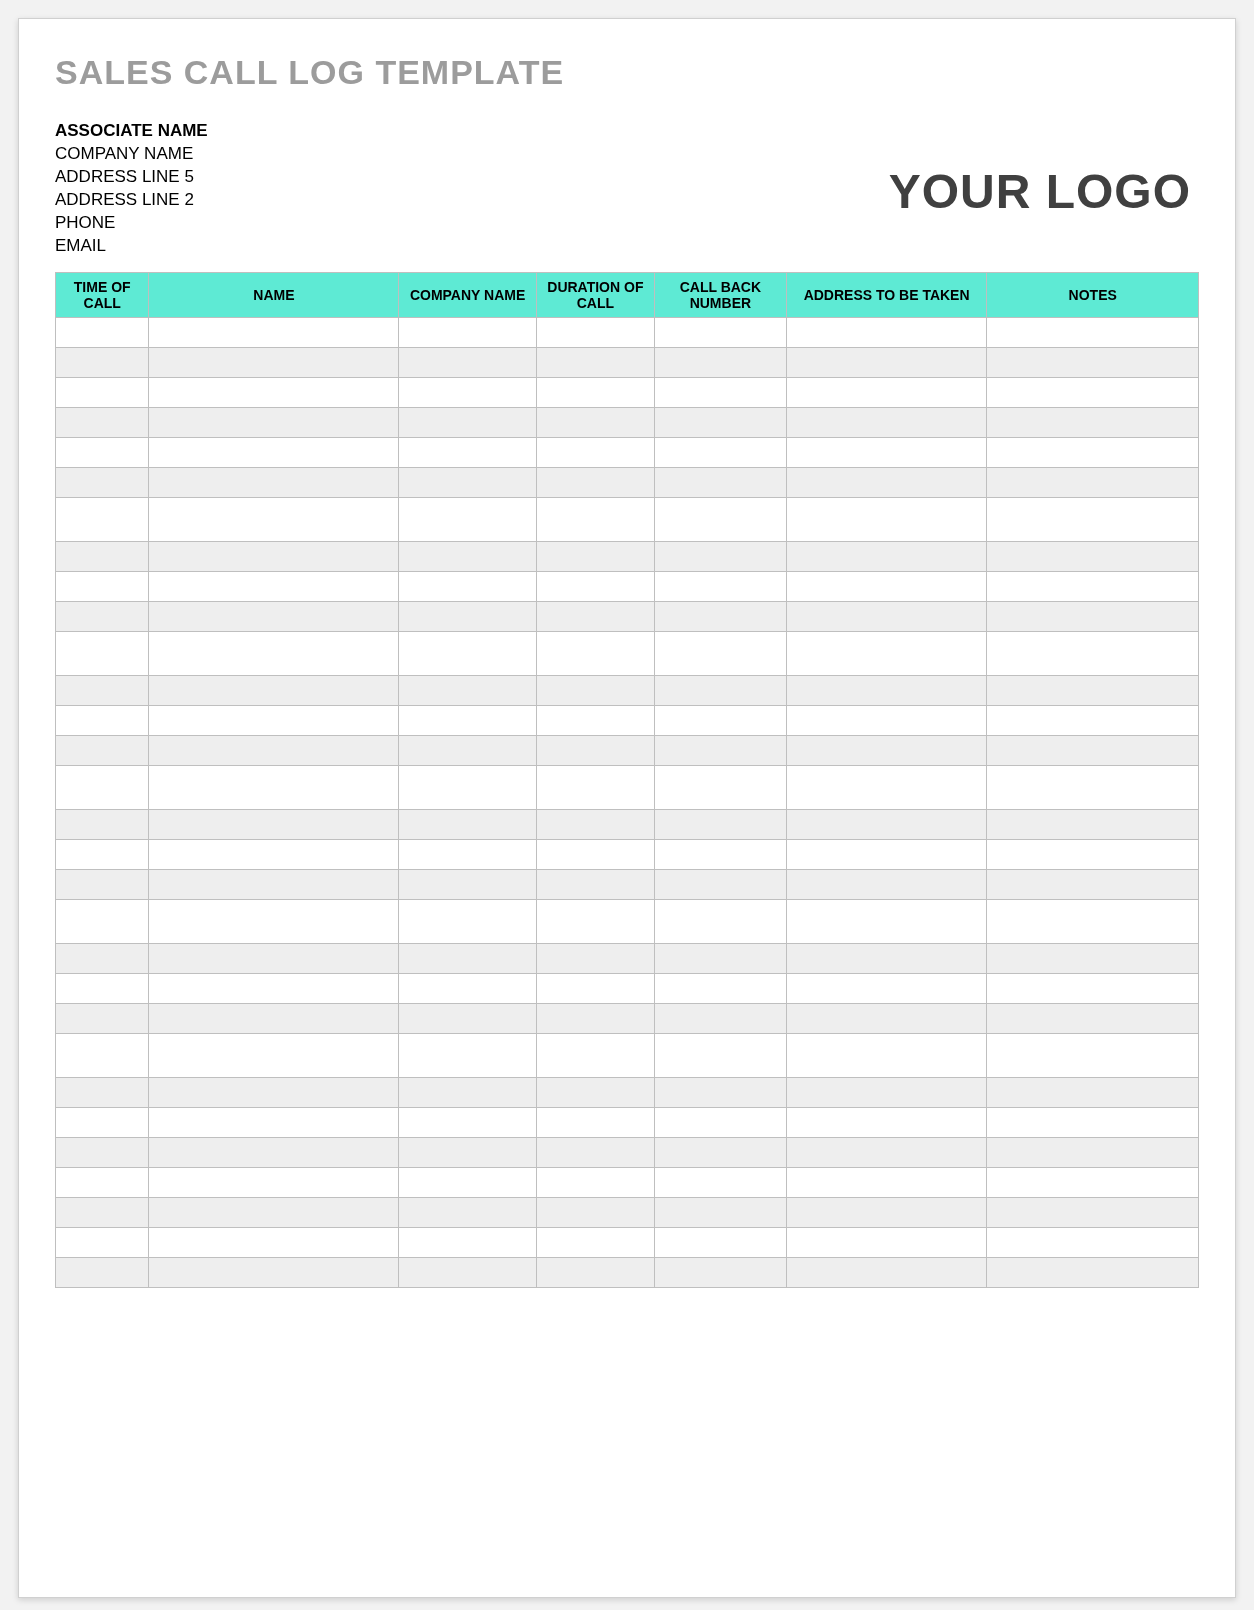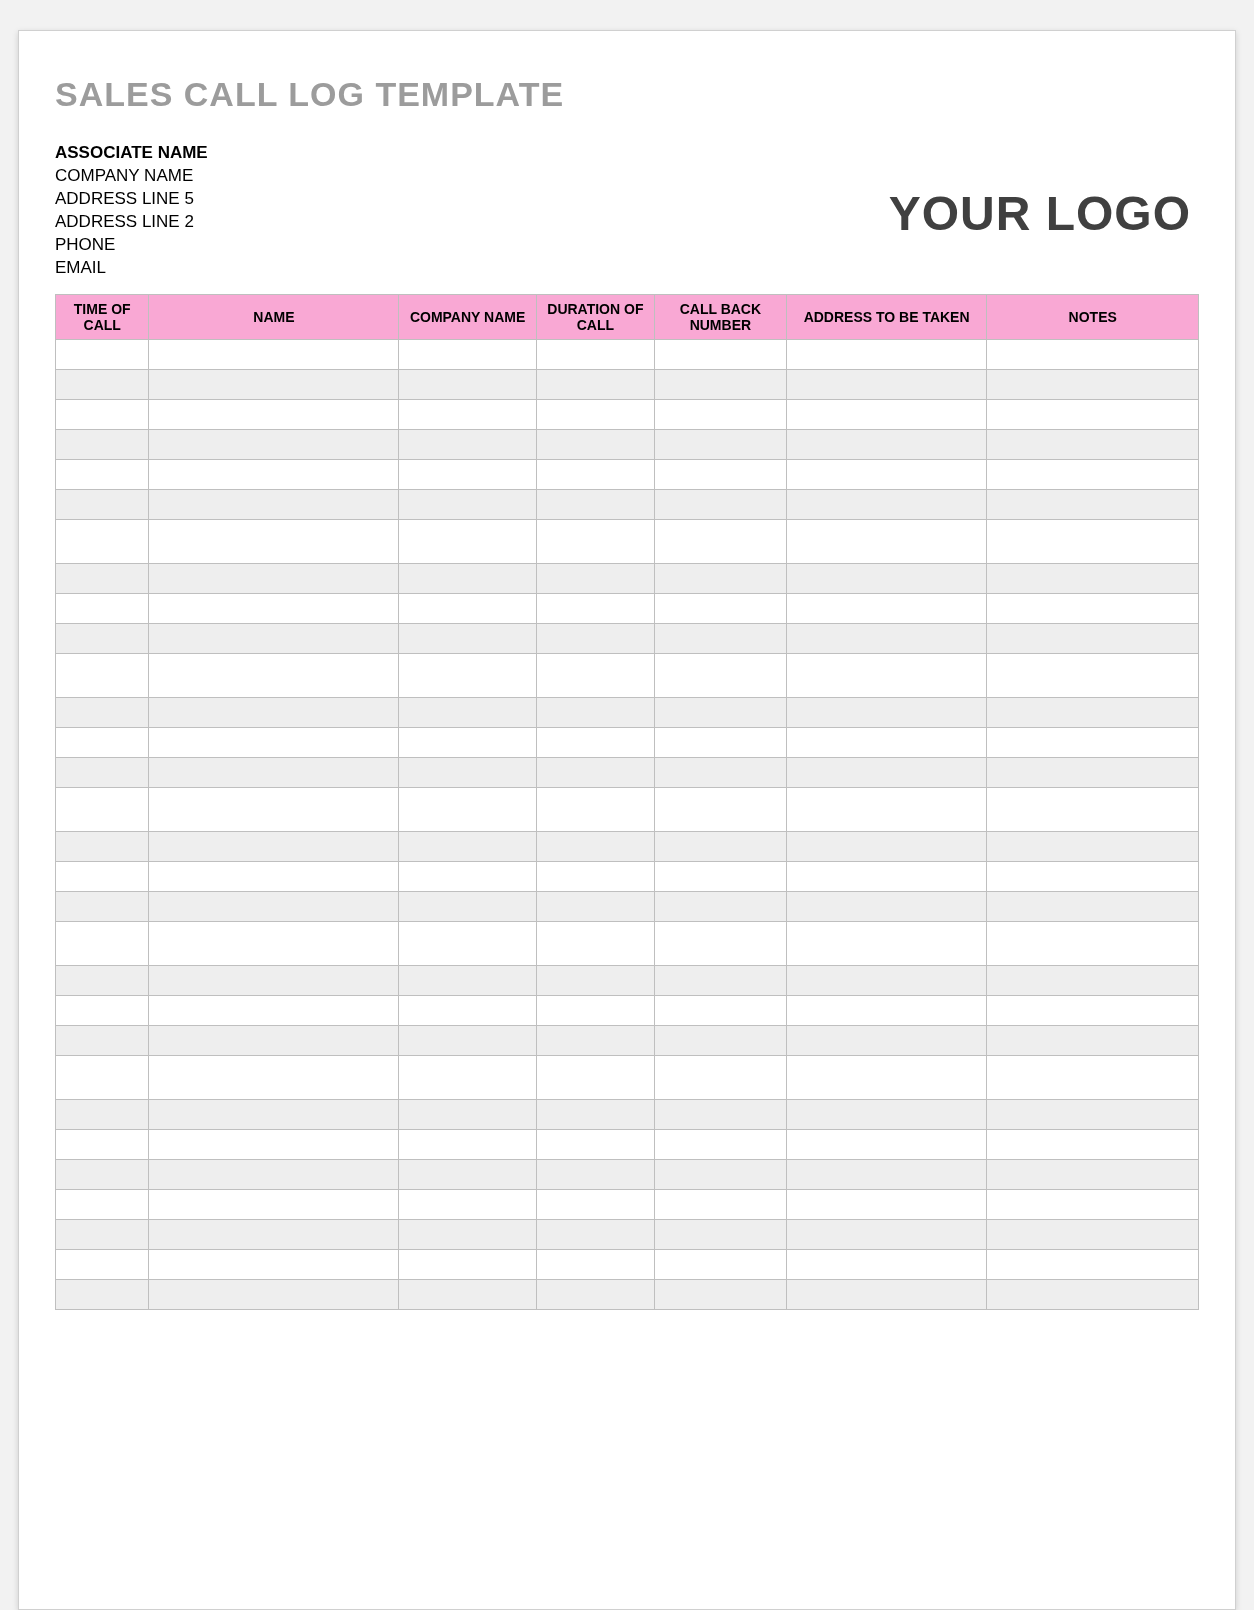--- a/index.html
+++ b/index.html
@@ -5,25 +5,25 @@
   * { box-sizing: border-box; }
   body {
     margin: 0;
     padding: 18px;
     background: #f2f2f2;
     font-family: Arial, Helvetica, sans-serif;
   }
   .page {
     width: 1218px;
     height: 1580px;
-    margin: 12px auto;
+    margin: 0 auto;
     background: #ffffff;
     border: 1px solid #d0d0d0;
     box-shadow: 0 2px 6px rgba(0,0,0,0.15);
-    padding: 44px 36px;
+    padding: 34px 36px;
   }
   .title {
     font-size: 34px;
     font-weight: bold;
     letter-spacing: 1px;
     color: #9c9c9c;
     margin-bottom: 28px;
   }
   .header-row {
     display: flex;
@@ -46,21 +46,21 @@
     color: #404040;
     margin-top: 6px;
     margin-right: 8px;
   }
   table.log {
     width: 100%;
     border-collapse: collapse;
     table-layout: fixed;
   }
   table.log th {
-    background: #f9a8d4;
+    background: #5eead4;
     border: 1px solid #bfbfbf;
     font-size: 14px;
     font-weight: bold;
     text-align: center;
     padding: 6px 4px;
     height: 44px;
     vertical-align: middle;
   }
   table.log td {
     border: 1px solid #bfbfbf;

